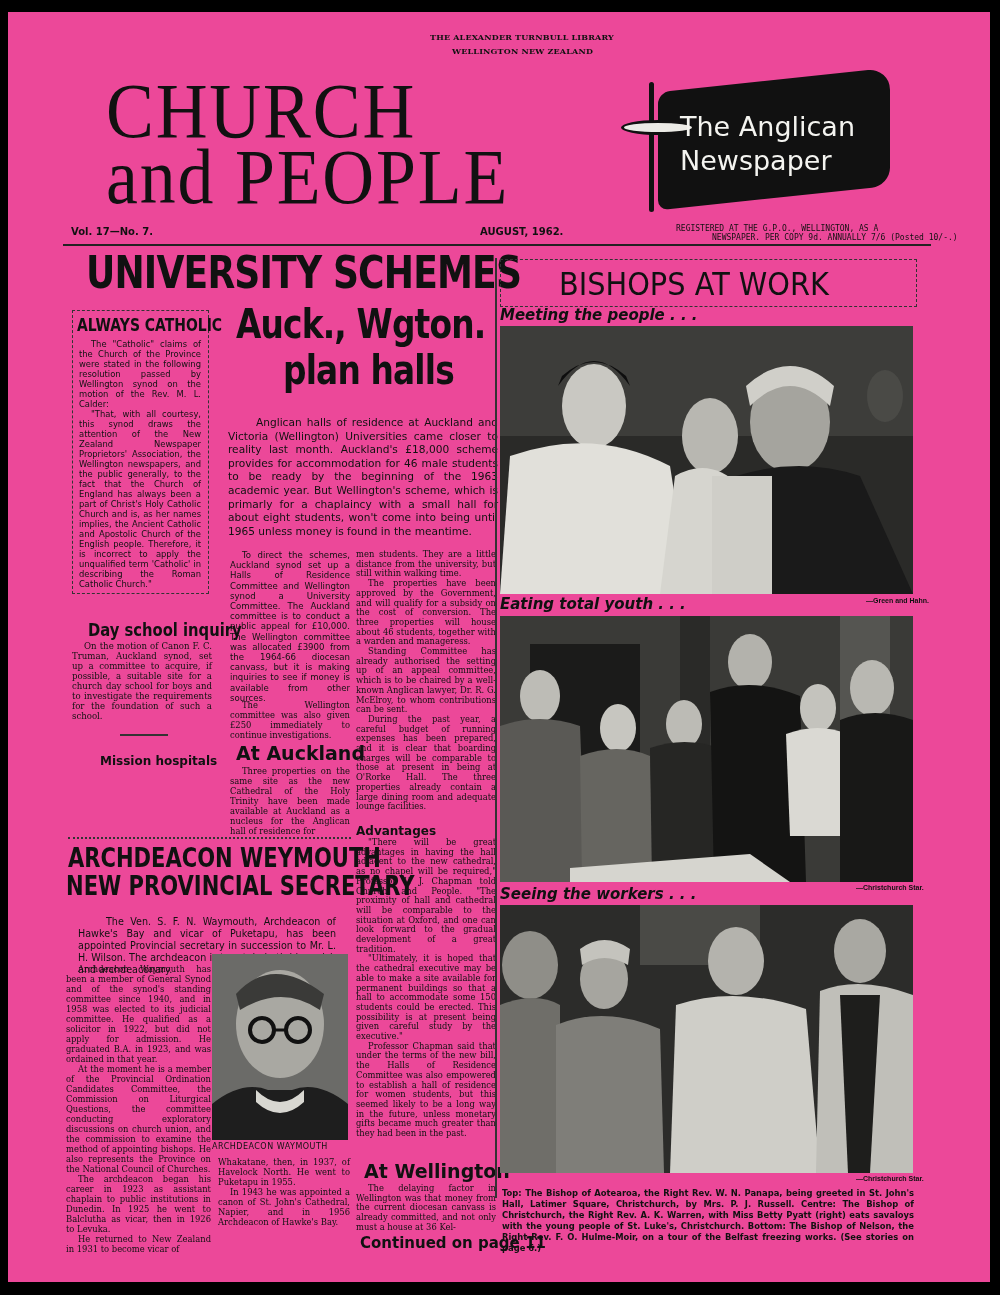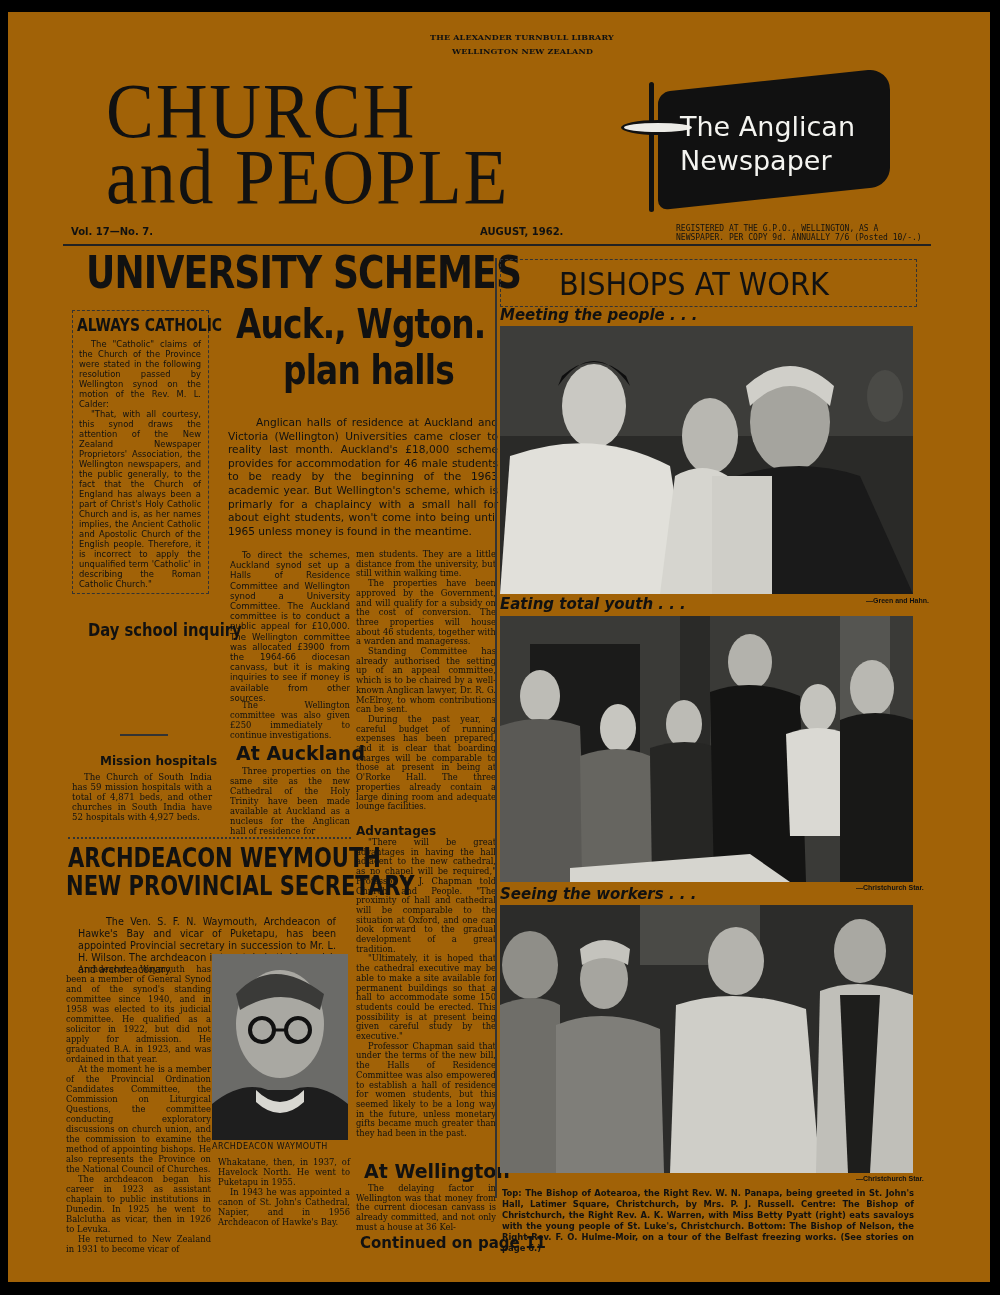--- a/index.html
+++ b/index.html
@@ -1,17 +1,17 @@
 <!DOCTYPE html>
 <html><head>
 <meta charset="utf-8">
 <style>
   html,body{margin:0;padding:0;}
   body{width:1000px;height:1295px;background:#000;overflow:hidden;position:relative;font-family:"DejaVu Serif",serif;color:#111;}
-  .page{position:absolute;left:8px;top:12px;width:982px;height:1270px;background:#a16207;}
+  .page{position:absolute;left:8px;top:12px;width:982px;height:1270px;background:#ec4899;}
   .abs{position:absolute;}
   .lib{font-family:"DejaVu Serif",serif;font-weight:bold;font-size:8px;letter-spacing:0.2px;white-space:nowrap;}
   .masthead{font-family:"Liberation Serif",serif;font-size:78px;line-height:70px;letter-spacing:2px;transform:scaleX(0.92);transform-origin:left top;white-space:nowrap;}
   .logo-box{position:absolute;left:650px;top:68px;width:232px;height:118px;background:#111;border-radius:12px 22px 18px 10px;transform:skewY(-6deg);}
   .logo-text{position:absolute;color:#f4f4f0;font-family:"DejaVu Sans",sans-serif;font-size:27px;line-height:33px;white-space:nowrap;}
   .cross-v{position:absolute;left:641px;top:70px;width:5px;height:130px;background:#111;border-radius:3px;}
   .cross-h{position:absolute;left:613px;top:108px;width:68px;height:9px;border:3px solid #111;border-radius:50%;background:#ecebe6;}
   .vol{font-family:"DejaVu Sans",sans-serif;font-weight:bold;font-size:10px;}
   .reg{font-family:"DejaVu Sans Mono",monospace;font-size:8px;line-height:9px;white-space:nowrap;text-align:right;}
   .rule{position:absolute;background:#222;}
@@ -51,40 +51,40 @@
 
   <div class="logo-box"></div>
   <div class="cross-v"></div>
   <div class="cross-h"></div>
   <div class="logo-text" style="left:672px;top:98px;">The Anglican</div>
   <div class="logo-text" style="left:672px;top:132px;">Newspaper</div>
 
   <div class="abs vol" style="left:63px;top:214px;">Vol. 17—No. 7.</div>
   <div class="abs vol" style="left:472px;top:214px;">AUGUST, 1962.</div>
   <div class="abs reg" style="left:668px;top:212px;">REGISTERED AT THE G.P.O., WELLINGTON, AS A</div>
-  <div class="abs reg" style="left:668px;top:221px;">NEWSPAPER. PER COPY 9d. ANNUALLY 7/6 (Posted 10/-.)</div>
+  <div class="abs reg" style="left:704px;top:221px;">NEWSPAPER. PER COPY 9d. ANNUALLY 7/6 (Posted 10/-.)</div>
   <div class="rule" style="left:55px;top:232px;width:868px;height:2px;"></div>
 
   <div class="abs banner" style="left:78px;top:236px;">UNIVERSITY SCHEMES</div>
 
   <div class="abs boxed" style="left:64px;top:298px;width:135px;height:282px;">
     <div class="h-cat" style="position:absolute;left:4px;top:4px;">ALWAYS CATHOLIC</div>
     <div class="bodys" style="position:absolute;left:6px;top:28px;width:122px;font-size:8.4px;line-height:10px;">
       <p>The "Catholic" claims of the Church of the Province were stated in the following resolution passed by Wellington synod on the motion of the Rev. M. L. Calder:</p>
       <p>"That, with all courtesy, this synod draws the attention of the New Zealand Newspaper Proprietors' Association, the Wellington newspapers, and the public generally, to the fact that the Church of England has always been a part of Christ's Holy Catholic Church and is, as her names implies, the Ancient Catholic and Apostolic Church of the English people. Therefore, it is incorrect to apply the unqualified term 'Catholic' in describing the Roman Catholic Church."</p>
     </div>
   </div>
 
   <div class="abs h-day" style="left:80px;top:607px;">Day school inquiry</div>
+  <div class="abs body" style="left:64px;top:629px;width:140px;font-size:8.6px;line-height:10px;">
+    <p>On the motion of Canon F. C. Truman, Auckland synod, set up a committee to acquire, if possible, a suitable site for a church day school for boys and to investigate the requirements for the foundation of such a school.</p>
+  </div>
   <div class="shortrule" style="left:112px;top:722px;width:48px;"></div>
 
   <div class="abs h-sm" style="left:92px;top:742px;font-size:12px;">Mission hospitals</div>
-  <div class="abs body" style="left:64px;top:760px;width:140px;font-size:8.6px;line-height:10px;">
-    <p>The Church of South India has 59 mission hospitals with a total of 4,871 beds, and other churches in South India have 52 hospitals with 4,927 beds.</p>
-  </div>
 
   <div class="abs subhead" style="left:228px;top:290px;">Auck., Wgton.</div>
   <div class="abs subhead" style="left:275px;top:336px;">plan halls</div>
 
   <div class="abs lede" style="left:220px;top:404px;width:270px;font-size:10.6px;line-height:13.6px;">
     <p style="text-indent:28px;">Anglican halls of residence at Auckland and Victoria (Wellington) Universities came closer to reality last month. Auckland's £18,000 scheme provides for accommodation for 46 male students to be ready by the beginning of the 1963 academic year. But Wellington's scheme, which is primarly for a chaplaincy with a small hall for about eight students, won't come into being until 1965 unless money is found in the meantime.</p>
   </div>
 
   <div class="abs bodys" style="left:222px;top:538px;width:120px;font-size:8.6px;line-height:10.2px;">
     <p>To direct the schemes, Auckland synod set up a Halls of Residence Committee and Wellington synod a University Committee. The Auckland committee is to conduct a public appeal for £10,000. The Wellington committee was allocated £3900 from the 1964-66 diocesan canvass, but it is making inquiries to see if money is available from other sources.</p>

